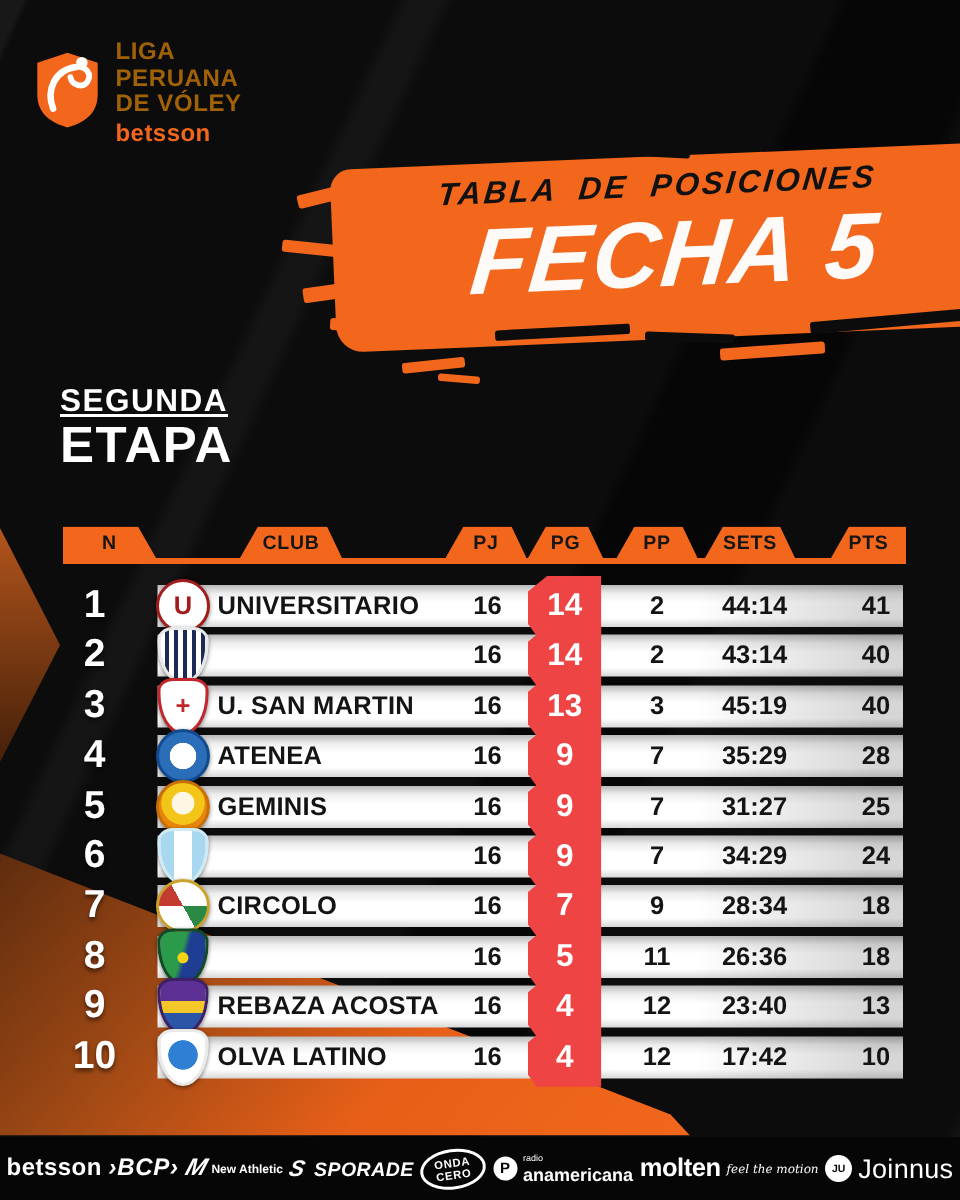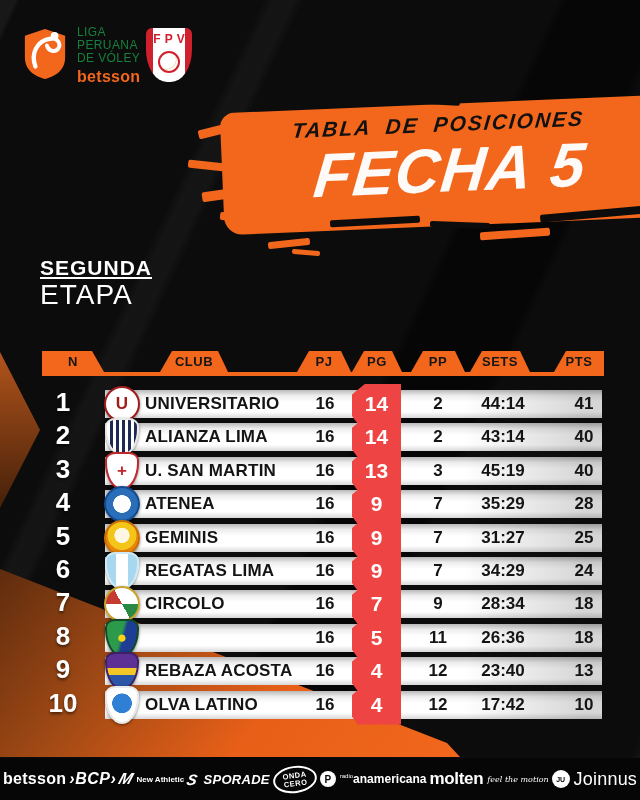--- a/index.html
+++ b/index.html
@@ -26,32 +26,32 @@
   .notch{position:absolute;background:#0c0c0c;border-radius:2px;}
   .banner-text{position:absolute;inset:0;transform:rotate(-2.4deg);z-index:2;}
   .kicker{position:absolute;left:70px;top:22px;width:380px;text-align:center;color:#111;
     font-weight:700;font-style:italic;font-size:21px;letter-spacing:2px;word-spacing:7px;transform:skewX(-8deg);}
   .big-title{position:absolute;left:70px;top:44px;width:400px;text-align:center;color:#fdfaf7;
     font-weight:700;font-style:italic;font-size:62px;letter-spacing:1px;transform:skewX(-8deg);white-space:nowrap;}
   .big-title .num{margin-left:18px;}
   
   .liga{position:absolute;left:22px;top:26px;z-index:4;display:flex;align-items:center;}
   .liga-text{margin-left:9px;}
-  .liga-text .l{color:#15803d;font-weight:400;font-size:12px;line-height:1.1;letter-spacing:.4px;}
+  .liga-text .l{color:#a16207;font-weight:700;font-size:16px;line-height:1.1;letter-spacing:.4px;}
   .liga-text .brand{color:#f2671c;font-weight:700;font-size:16px;letter-spacing:.3px;margin-top:2px;}
   .fpv{position:absolute;left:146px;top:28px;z-index:4;width:46px;height:54px;
     background:linear-gradient(90deg,#d0202e 0 15%,#fff 15% 85%,#d0202e 85%);
     border-radius:6px 6px 46% 46% / 6px 6px 60% 60%;display:flex;flex-direction:column;align-items:center;}
   .fpv .abbr{color:#d0202e;font-weight:700;font-size:12px;letter-spacing:4px;margin-top:4px;margin-left:4px;}
   .fpv .ball{width:18px;height:18px;border-radius:50%;background:#fff;border:2px solid #d0202e;margin-top:5px;
     background:radial-gradient(circle at 35% 35%, #fff 55%, #f0d9b0 60%, #fff 65%);}
   
   .stage{position:absolute;left:40px;top:256px;z-index:4;color:#fff;}
   .stage .s1{font-size:21px;font-weight:700;letter-spacing:1px;text-decoration:underline;}
-  .stage .s2{font-size:28px;font-weight:400;letter-spacing:1px;line-height:1.05;}
+  .stage .s2{font-size:34px;font-weight:700;letter-spacing:1px;line-height:1.05;}
   
   .thead{position:absolute;left:0;top:351px;width:640px;height:26px;z-index:5;}
   .tab{position:absolute;top:0;height:21px;background:#f2671c;color:#161616;font-weight:700;font-size:13px;
     display:flex;align-items:center;justify-content:center;letter-spacing:.5px;
     clip-path:polygon(12px 0,calc(100% - 10px) 0,100% 100%,0 100%);}
   .tab.first{clip-path:polygon(0 0,calc(100% - 12px) 0,100% 100%,0 100%);}
   .tab.last{clip-path:polygon(12px 0,100% 0,100% 100%,0 100%);}
   .underline{position:absolute;left:42px;top:21px;width:562px;height:4px;background:#f2671c;}
   
   .rows{position:absolute;left:0;top:390px;width:640px;z-index:5;}
@@ -74,21 +74,21 @@
   .c-pp{left:408px;width:60px;}
   .c-sets{left:468px;width:70px;}
   .c-pts{left:554px;width:60px;}
   .tag{position:absolute;left:352px;top:-6px;width:49px;height:40px;background:#ef4444;z-index:3;
     clip-path:polygon(26% 0,100% 0,100% 100%,12% 100%,0 80%,0 26%);
     display:flex;align-items:center;justify-content:center;color:#fff;font-weight:700;font-size:21px;}
   
   .footer{position:absolute;left:0;top:758px;width:640px;height:42px;background:#060606;z-index:6;
     display:flex;align-items:center;justify-content:space-evenly;color:#fff;}
   .sp{display:flex;align-items:center;gap:4px;}
-  .sp .col{display:flex;flex-direction:row;align-items:center;line-height:1;}
+  .sp .col{display:flex;flex-direction:column;align-items:center;line-height:1;}
   .sp-betsson{font-size:16px;font-weight:700;letter-spacing:.3px;}
   .sp-bcp{font-size:16px;font-weight:700;font-style:italic;letter-spacing:.5px;}
   .na-m{font-size:16px;font-weight:700;font-style:italic;transform:skewX(-18deg);}
   .na-t{font-size:8px;font-weight:700;margin-top:1px;}
   .sp-sporade{font-size:13px;font-weight:700;font-style:italic;letter-spacing:.3px;}
   .sp-sporade .sic{font-size:15px;margin-right:2px;transform:skewX(-14deg);display:inline-block;}
   .oval{border:2px solid #fff;border-radius:50%;padding:4px 8px;transform:rotate(-8deg);
     display:flex;flex-direction:column;align-items:center;line-height:1;}
   .oval span{font-size:7.5px;font-weight:700;letter-spacing:.5px;}
   .pan-ic{width:16px;height:16px;border-radius:50%;background:#fff;color:#060606;font-size:10px;font-weight:700;
@@ -118,24 +118,20 @@
         <circle cx="34" cy="8" r="4" fill="#fff"></circle>
       </svg>
     </span>
     <div class="liga-text">
       <div class="l">LIGA</div>
       <div class="l">PERUANA</div>
       <div class="l">DE VÓLEY</div>
       <div class="brand">betsson</div>
     </div>
   </div>
-  <div class="fpv">
-    <div class="abbr">FPV</div>
-    <div class="ball"></div>
-  </div>
 
   <div class="banner">
     <div class="brush-main"></div>
     <div class="fleck" style="left:18px;top:34px;width:38px;height:9px;transform:rotate(-14deg);"></div>
     <div class="fleck" style="left:8px;top:70px;width:46px;height:8px;transform:rotate(6deg);"></div>
     <div class="fleck" style="left:22px;top:98px;width:34px;height:10px;transform:rotate(-8deg);"></div>
     <div class="fleck" style="left:40px;top:122px;width:60px;height:8px;transform:rotate(4deg);"></div>
     <div class="fleck" style="left:88px;top:148px;width:42px;height:7px;transform:rotate(-6deg);"></div>
     <div class="fleck" style="left:112px;top:158px;width:28px;height:5px;transform:rotate(5deg);"></div>
     <div class="fleck" style="left:300px;top:138px;width:70px;height:8px;transform:rotate(-4deg);"></div>
@@ -177,21 +173,20 @@
       <div class="tag">14</div>
       <div class="cell c-pp">2</div>
       <div class="cell c-sets">44:14</div>
       <div class="cell c-pts">41</div>
     </div>
 
     <div class="srow">
       <div class="rank">2</div>
       <div class="bar"></div>
       <div class="crest shield" style="background: repeating-linear-gradient(90deg, rgb(255, 255, 255) 0px, rgb(255, 255, 255) 3px, rgb(29, 42, 85) 3px, rgb(29, 42, 85) 6px); border-color: rgb(232, 232, 232); color: rgb(29, 42, 85);"></div>
-      <div class="club">ALIANZA LIMA</div>
       <div class="cell c-pj">16</div>
       <div class="tag">14</div>
       <div class="cell c-pp">2</div>
       <div class="cell c-sets">43:14</div>
       <div class="cell c-pts">40</div>
     </div>
 
     <div class="srow">
       <div class="rank">3</div>
       <div class="bar"></div>
@@ -225,21 +220,20 @@
       <div class="tag">9</div>
       <div class="cell c-pp">7</div>
       <div class="cell c-sets">31:27</div>
       <div class="cell c-pts">25</div>
     </div>
 
     <div class="srow">
       <div class="rank">6</div>
       <div class="bar"></div>
       <div class="crest shield" style="background: linear-gradient(90deg, rgb(168, 216, 239) 0px, rgb(168, 216, 239) 30%, rgb(255, 255, 255) 30%, rgb(255, 255, 255) 70%, rgb(168, 216, 239) 70%); border-color: rgb(207, 234, 245); color: rgb(42, 109, 184);"></div>
-      <div class="club">REGATAS LIMA</div>
       <div class="cell c-pj">16</div>
       <div class="tag">9</div>
       <div class="cell c-pp">7</div>
       <div class="cell c-sets">34:29</div>
       <div class="cell c-pts">24</div>
     </div>
 
     <div class="srow">
       <div class="rank">7</div>
       <div class="bar"></div>

